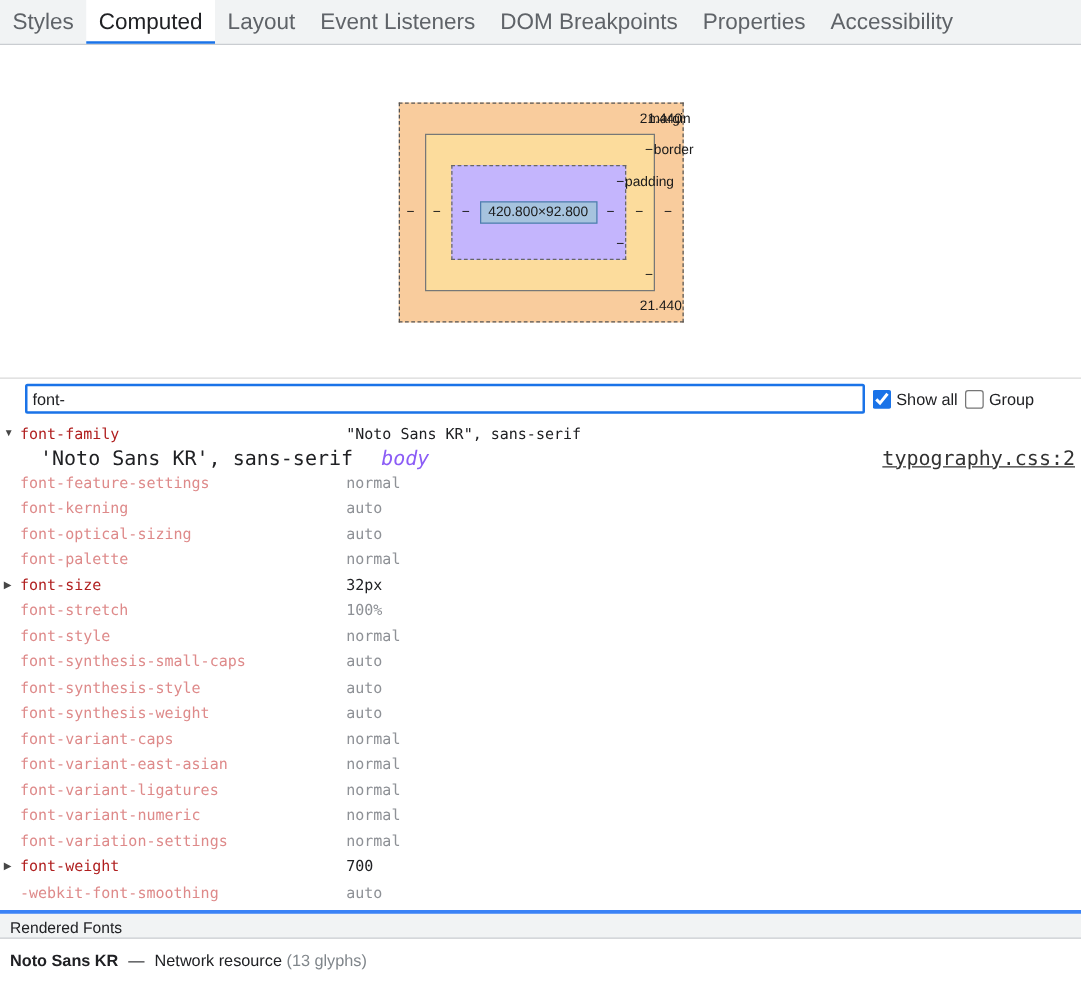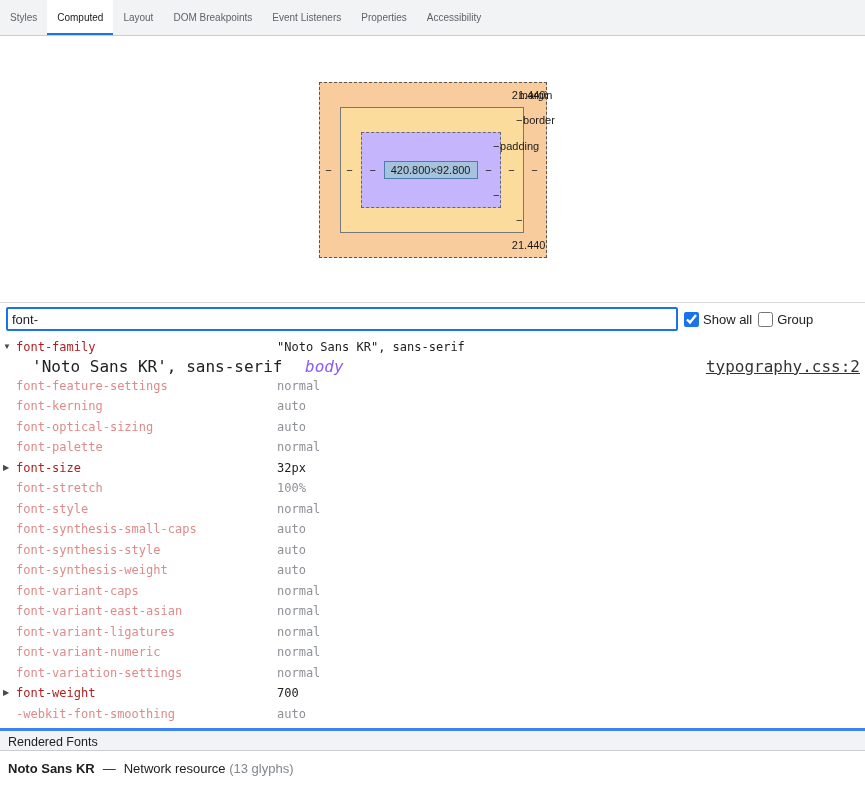--- a/index.html
+++ b/index.html
@@ -2,21 +2,21 @@
 <html><head>
 <meta charset="utf-8">
 <style>
   * { margin:0; padding:0; box-sizing:border-box; }
   html,body { width:865px; height:796px; background:#fff; overflow:hidden;
               font-family:"Liberation Sans", sans-serif; color:#202124; }
 
   
   .tabbar { height:36px; background:#f1f3f4; border-bottom:1px solid #cacdd1;
             display:flex; align-items:stretch; }
-  .tab { padding:0 10px; font-size:10px; color:#5f6368; line-height:35px;
+  .tab { padding:0 10px; font-size:18px; color:#5f6368; line-height:35px;
          cursor:default; white-space:nowrap; position:relative; }
   .tab.active { background:#ffffff; color:#202124; }
   .tab.active::after { content:""; position:absolute; left:0; right:0; bottom:0;
                        height:2px; background:#1a73e8; }
 
   
   .boxmodel-section { padding:46px 0 44px 0; display:flex; justify-content:center; }
   .bm { font-size:11px; color:#1a1a1a; }
   .bm-box { display:flex; flex-direction:column;align-items:flex-end; }
   .bm-toprow, .bm-botrow { position:relative; height:25px; display:flex;
@@ -24,21 +24,21 @@
   .bm-label { position:absolute; left:7px; top:50%; transform:translateY(-50%); }
   .bm-mid { display:flex; align-items:center; justify-content:center; flex:1; }
   .bm-side { width:22px; text-align:center; }
   .margin-box  { width:228px; height:176px; background:#f9cc9d; border:1px dashed #555; }
   .border-box  { width:184px; height:126px; background:#fcdc9c; border:1px solid #777; }
   .padding-box { width:140px; height:76px;  background:#c4b5fd; border:1px dashed #666; }
   .content-box { background:#a6c3de; border:1px solid #4e7bb0; padding:2px 6px;
                  white-space:nowrap; }
 
   
-  .filter-row { display:flex; align-items:center; padding:4px 6px;
+  .filter-row { display:flex; align-items:center; padding:4px 20px;
                 border-top:1px solid #d9d9d9; gap:6px; }
   .filter-input { width:672px; height:24px; border:2px solid #1a73e8; border-radius:2px;
                   font-size:13px; padding:0 4px; outline:none; color:#202124;
                   font-family:"Liberation Sans", sans-serif; }
   .chk-group { display:flex; align-items:center; gap:4px; font-size:13px; color:#202124; }
   .chk-group input { width:15px; height:15px; accent-color:#1a73e8; }
 
   
   .props { padding-top:2px; }
   .prop-row { display:flex; position:relative; padding-left:16px; padding-right:4px;
@@ -68,22 +68,22 @@
   .rf-sep { margin:0 8px; }
   .rf-glyphs { color:#80868b; }
 </style>
 </head>
 <body>
 
 <div class="tabbar">
   <div class="tab">Styles</div>
   <div class="tab active">Computed</div>
   <div class="tab">Layout</div>
+  <div class="tab">Event Listeners</div>
   <div class="tab">DOM Breakpoints</div>
-  <div class="tab">Event Listeners</div>
   <div class="tab">Properties</div>
   <div class="tab">Accessibility</div>
 </div>
 
 <div class="boxmodel-section bm">
   <div class="bm-box margin-box">
     <div class="bm-toprow">
       <span class="bm-label">margin</span>
       <span>21.440</span>
     </div>

